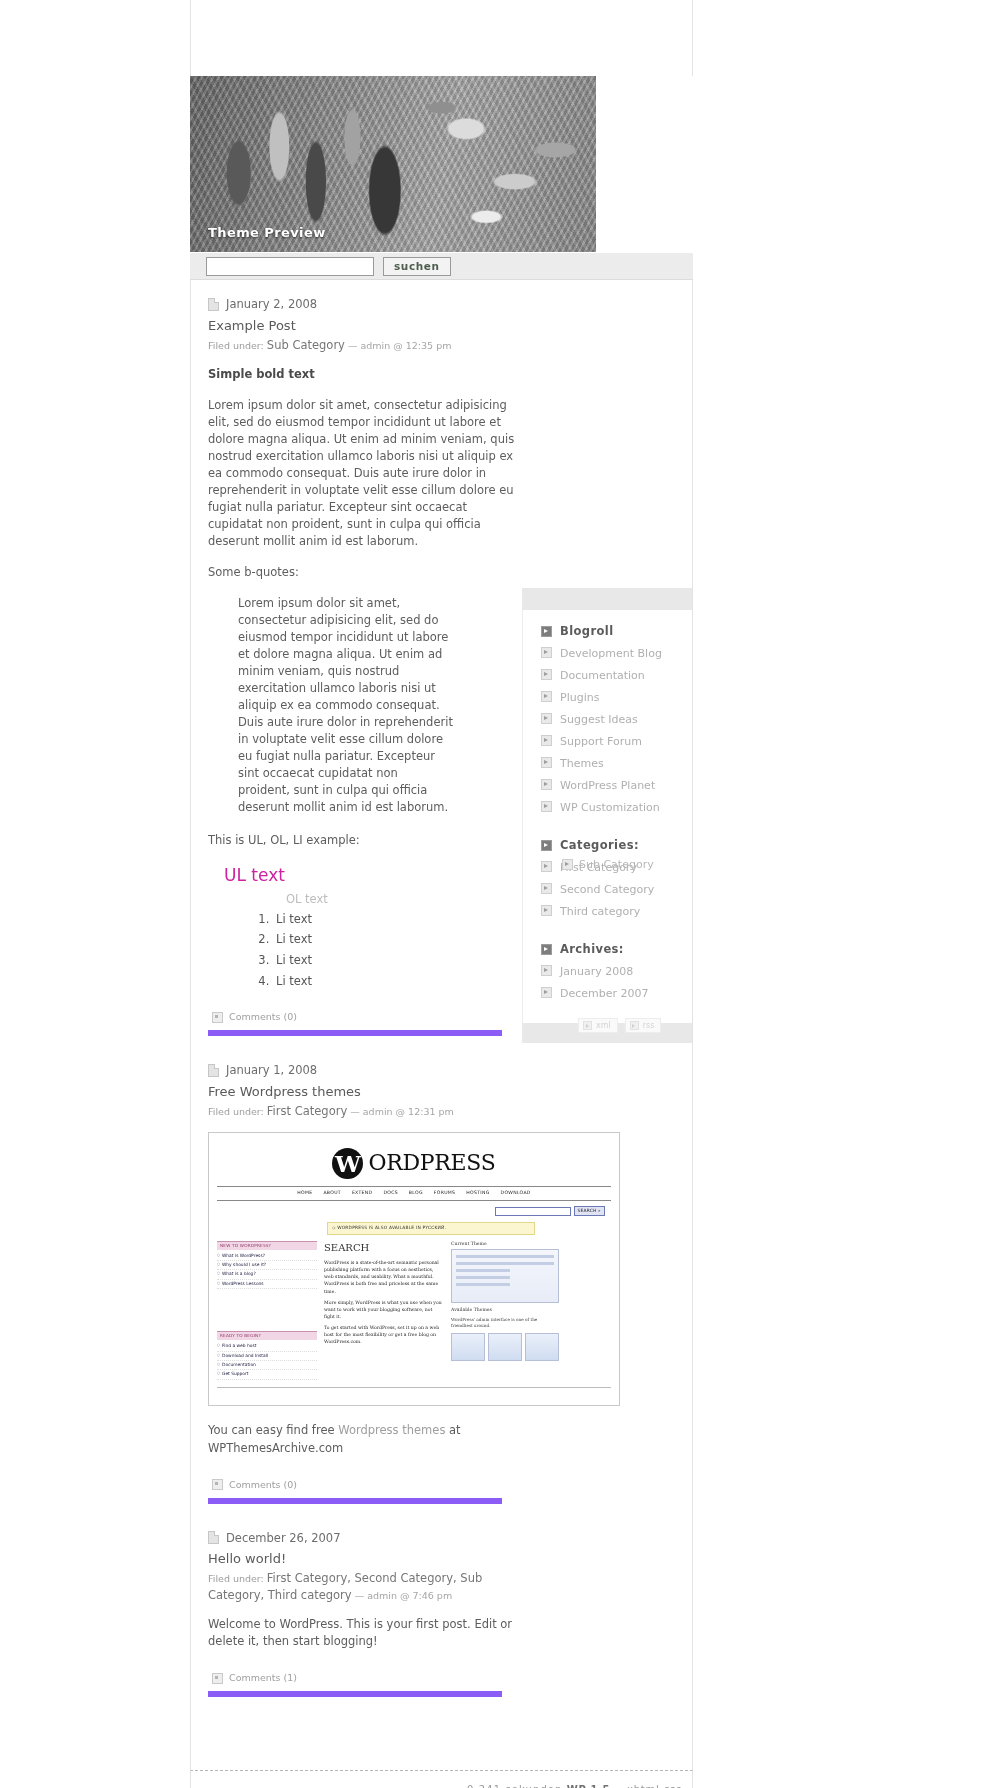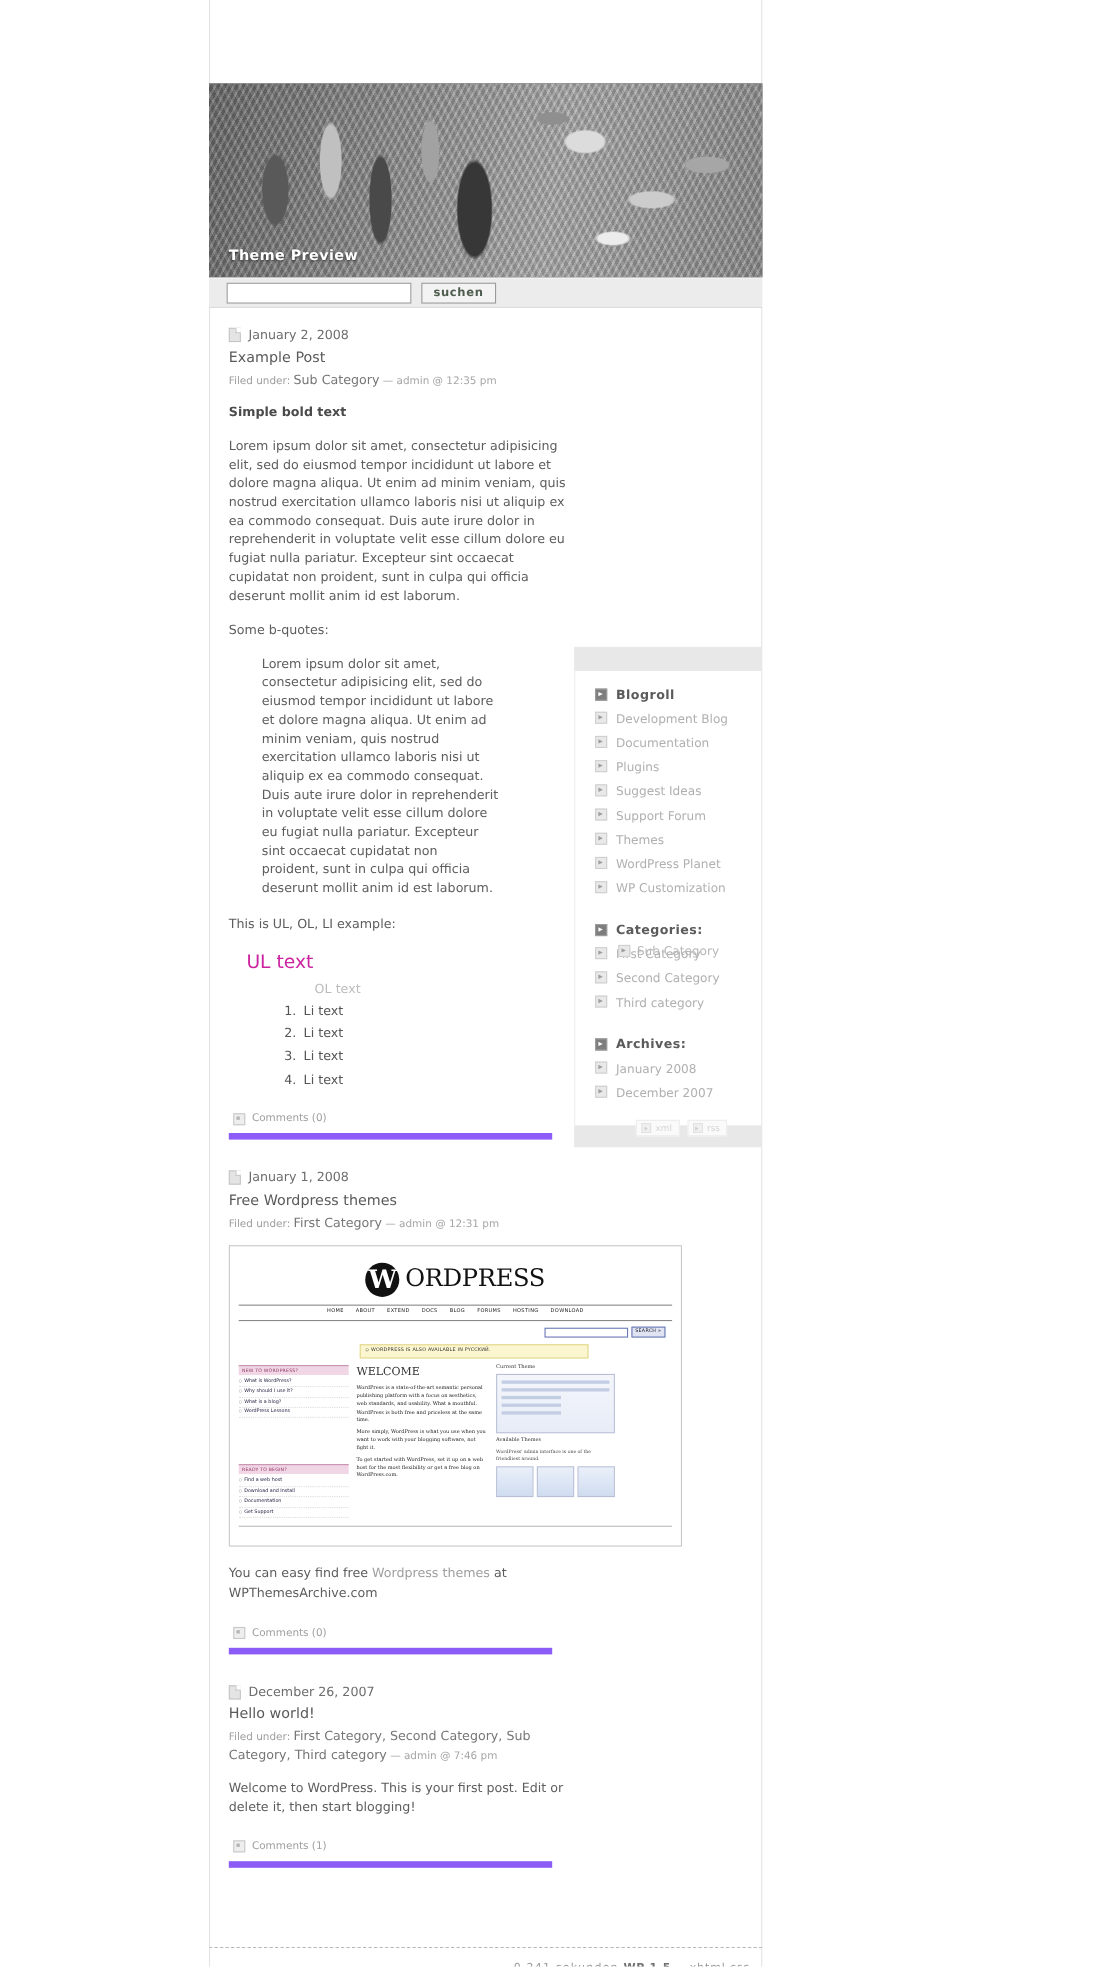--- a/index.html
+++ b/index.html
@@ -39,23 +39,23 @@
     height: 76px;
     background: #ffffff;
     border-left: 1px solid #e3e3e3;
     border-right: 1px solid #e3e3e3;
     box-sizing: border-box;
   }
   
   .header-wrap {
     position: relative;
     height: 176px;
-    width: 503px;
+    width: 406px;
     overflow: hidden;
-    background: #000000;
+    background: #7f1d1d;
   }
   .header-photo {
     position: absolute;
     inset: 0;
     background-color: #7e7e7e;
     background-image:
       radial-gradient(ellipse 30px 80px at 12% 55%, #5d5d5d 0%, #5d5d5d 38%, rgba(93,93,93,0) 42%),
       radial-gradient(ellipse 26px 90px at 22% 40%, #b9b9b9 0%, #b9b9b9 36%, rgba(185,185,185,0) 40%),
       radial-gradient(ellipse 24px 95px at 31% 60%, #4f4f4f 0%, #4f4f4f 40%, rgba(79,79,79,0) 44%),
       radial-gradient(ellipse 20px 70px at 40% 35%, #9e9e9e 0%, #9e9e9e 38%, rgba(158,158,158,0) 42%),
@@ -640,21 +640,21 @@
                   <div class="wp-mini-li">WordPress Lessons</div>
                   <div style="height:42px"></div>
                   <div class="wp-box-head">READY TO BEGIN?</div>
                   <div class="wp-mini-li">Find a web host</div>
                   <div class="wp-mini-li">Download and Install</div>
                   <div class="wp-mini-li">Documentation</div>
                   <div class="wp-mini-li">Get Support</div>
                 </div>
 
                 <div class="wp-col-mid">
-                  <div class="wp-welcome">WELCOME</div>
+                  <div class="wp-welcome">SEARCH</div>
                   <div class="wp-p">WordPress is a state-of-the-art semantic personal publishing platform with a focus on aesthetics, web standards, and usability. What a mouthful. WordPress is both free and priceless at the same time.</div>
                   <div class="wp-p">More simply, WordPress is what you use when you want to work with your blogging software, not fight it.</div>
                   <div class="wp-p">To get started with WordPress, set it up on a web host for the most flexibility or get a free blog on WordPress.com.</div>
                 </div>
 
                 <div class="wp-col-right">
                   <div class="wp-label">Current Theme</div>
                   <div class="wp-thumb">
                     <span class="bar" style="top:5px"></span>
                     <span class="bar" style="top:12px"></span>

